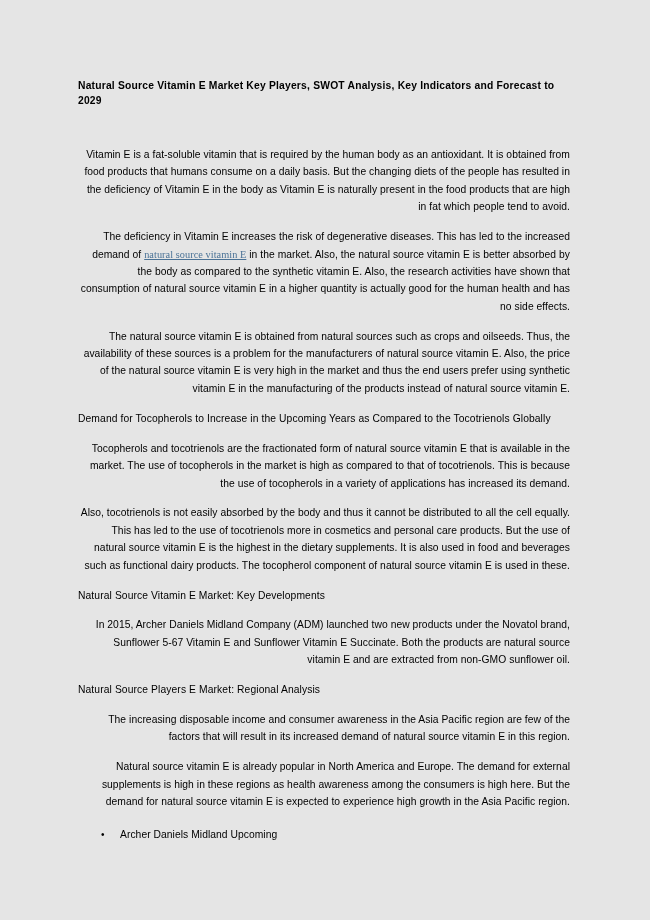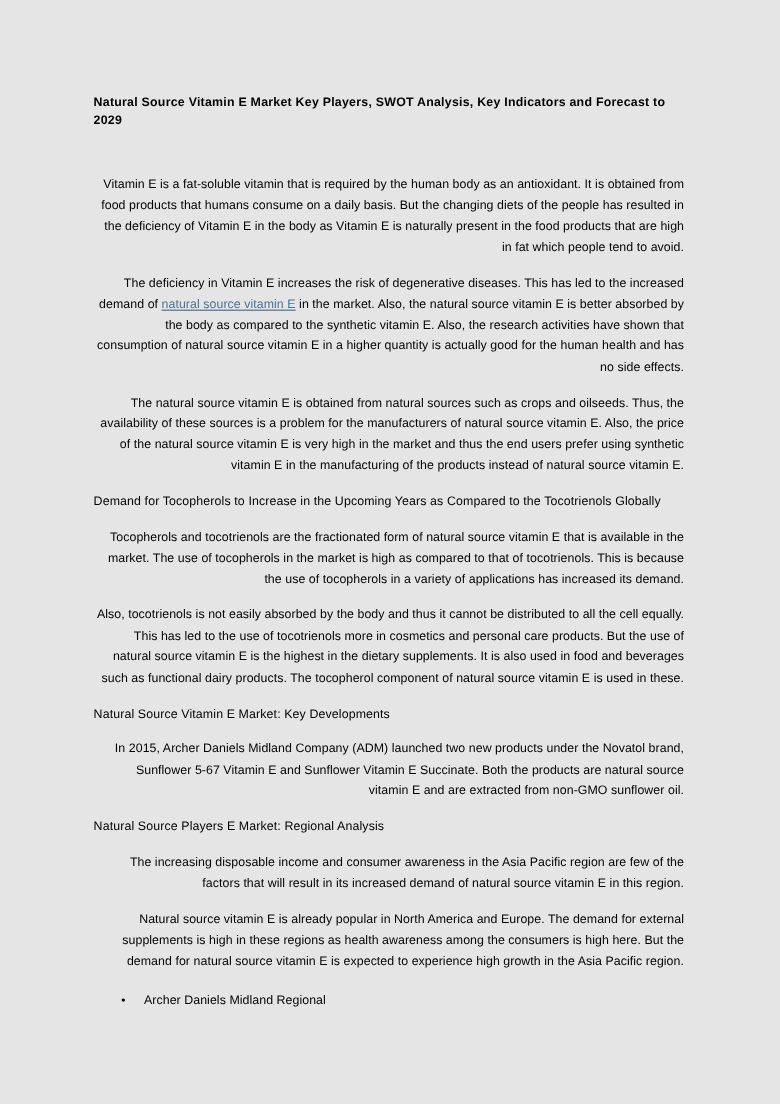--- a/index.html
+++ b/index.html
@@ -43,20 +43,21 @@
     font-size: 10.3px;
     font-weight: normal;
     line-height: 17.4px;
     margin: 0 0 12.5px 0;
     letter-spacing: 0.01em;
     color: #000000;
   }
   a.inline-link {
     color: #4a7296;
     text-decoration: underline;
+    font-family: Liberation Serif, serif;
   }
   ul.participants {
     list-style: none;
     margin: 15px 0 0 0;
     padding: 0;
   }
   ul.participants li {
     position: relative;
     font-size: 10.3px;
     line-height: 17.4px;
@@ -100,18 +101,18 @@
 
   <p class="body-text">The increasing disposable income and consumer awareness in the Asia Pacific region are few of the factors that will result in its increased demand of natural source vitamin E in this region.</p>
 
   <p class="body-text">Natural source vitamin E is already popular in North America and Europe. The demand for external supplements is high in these regions as health awareness among the consumers is high here. But the demand for natural source vitamin E is expected to experience high growth in the Asia Pacific region.</p>
 
 
 
   <ul class="participants">
     <li>
       <span class="bullet-glyph">•</span>
-      <span>Archer Daniels Midland Regional</span>
+      <span>Archer Daniels Midland Upcoming</span>
     </li>
 
   </ul>
 
 </div>
 
 </body></html>

